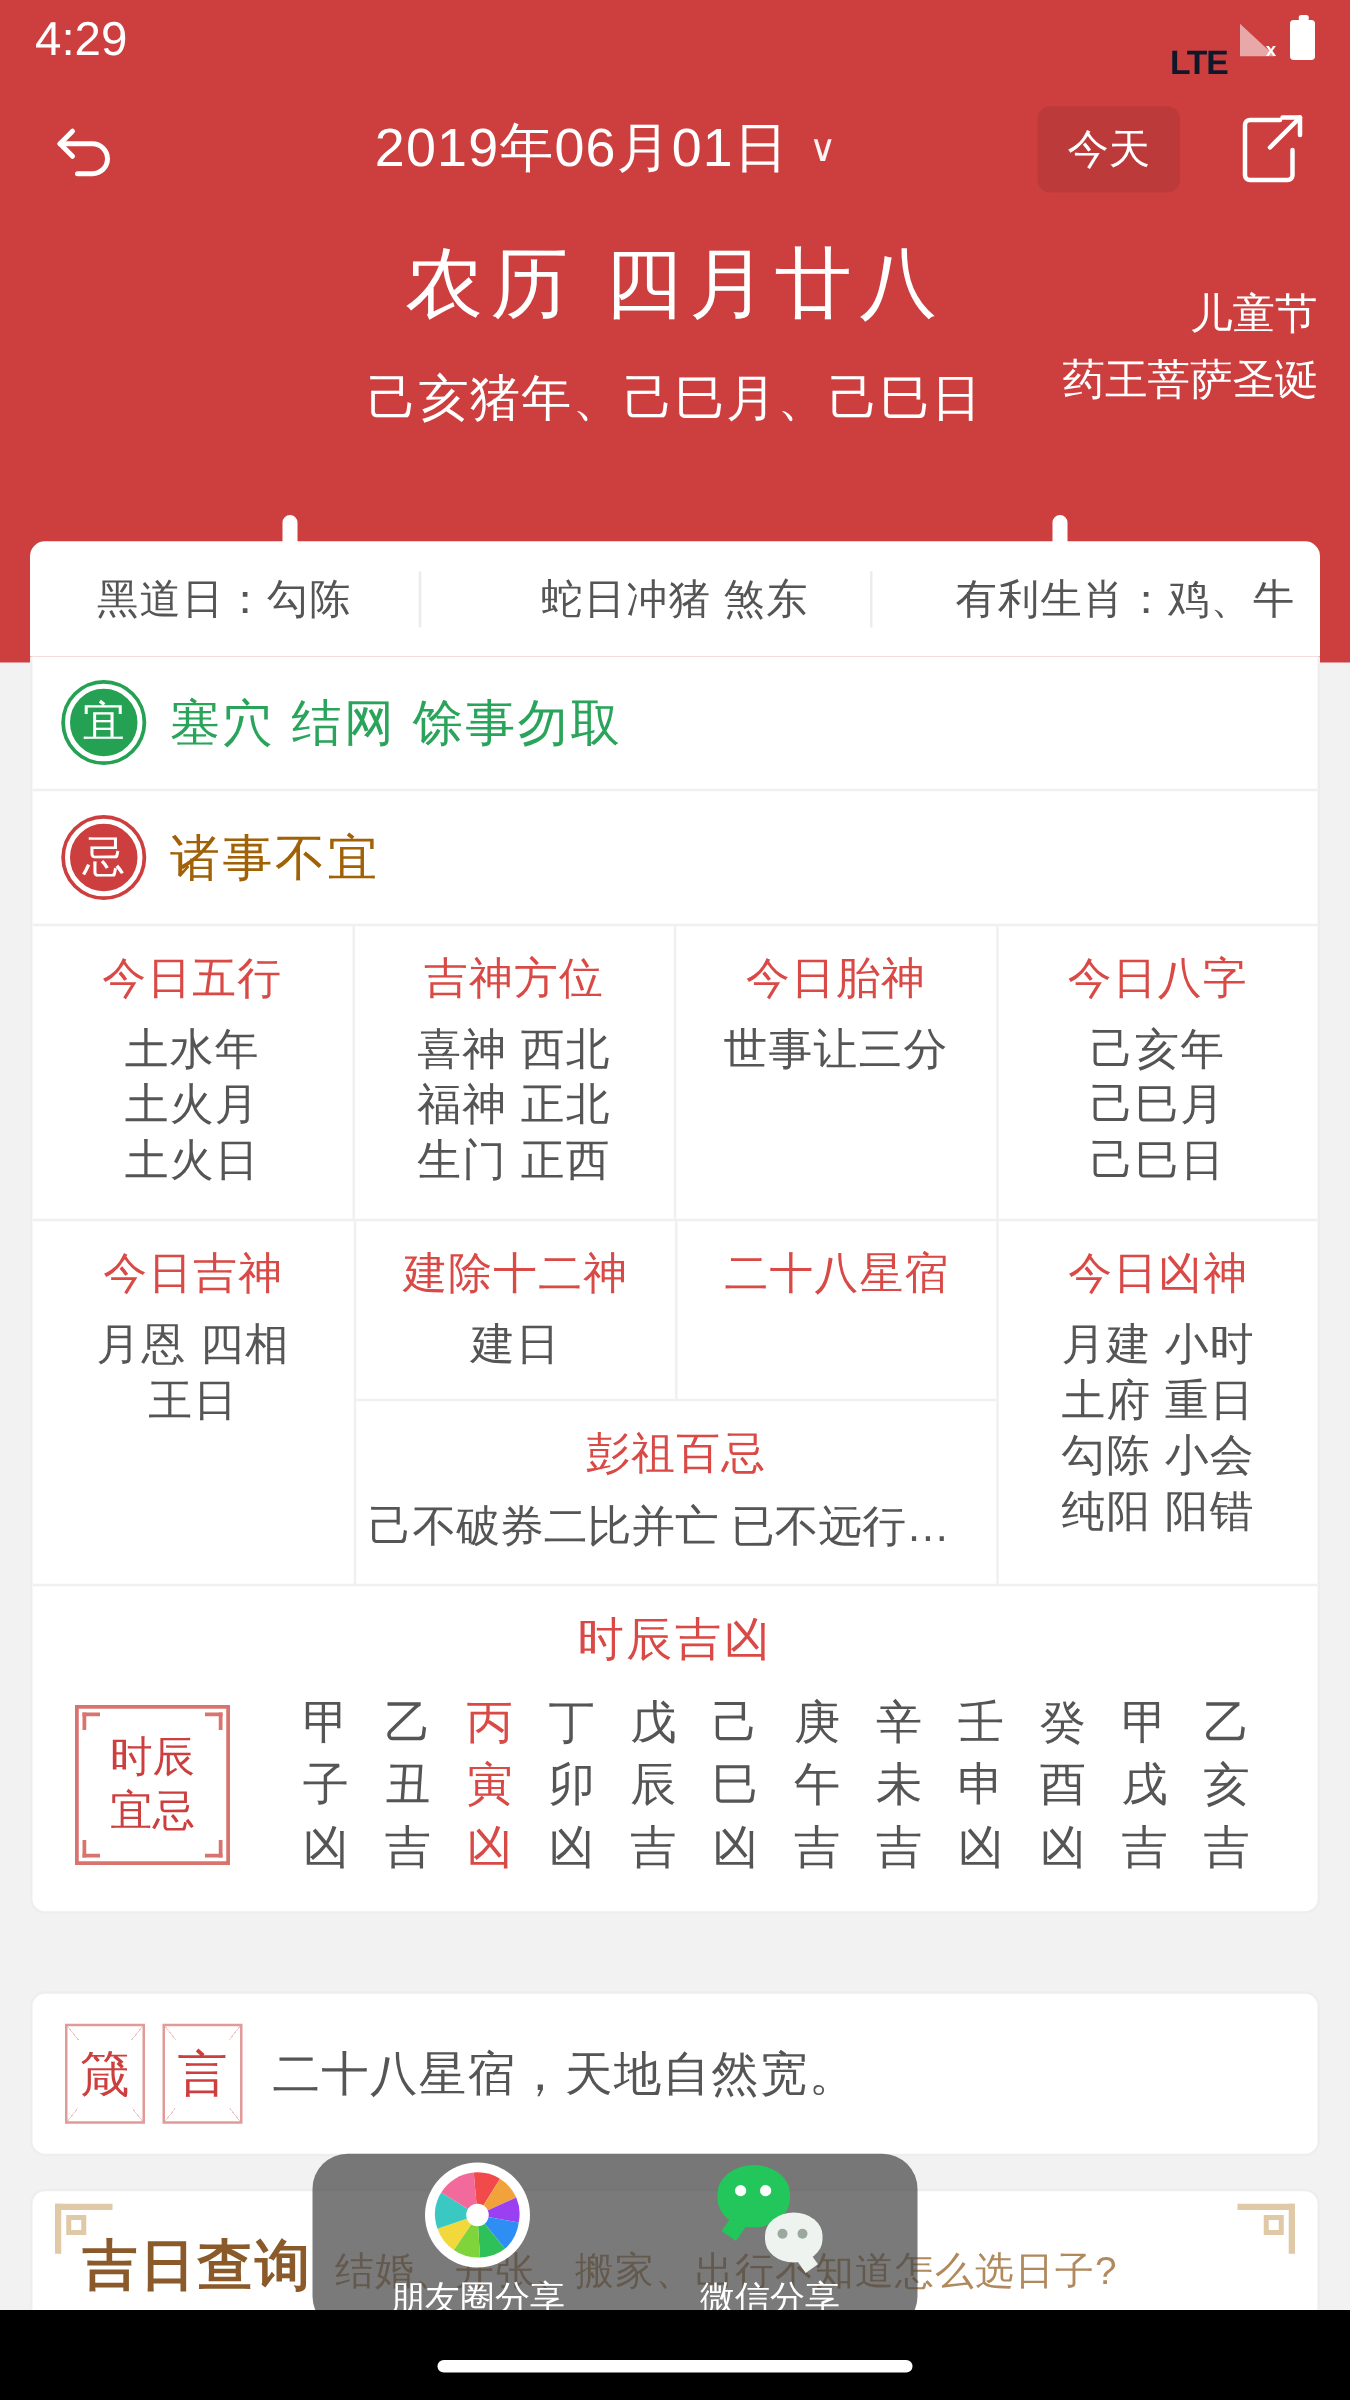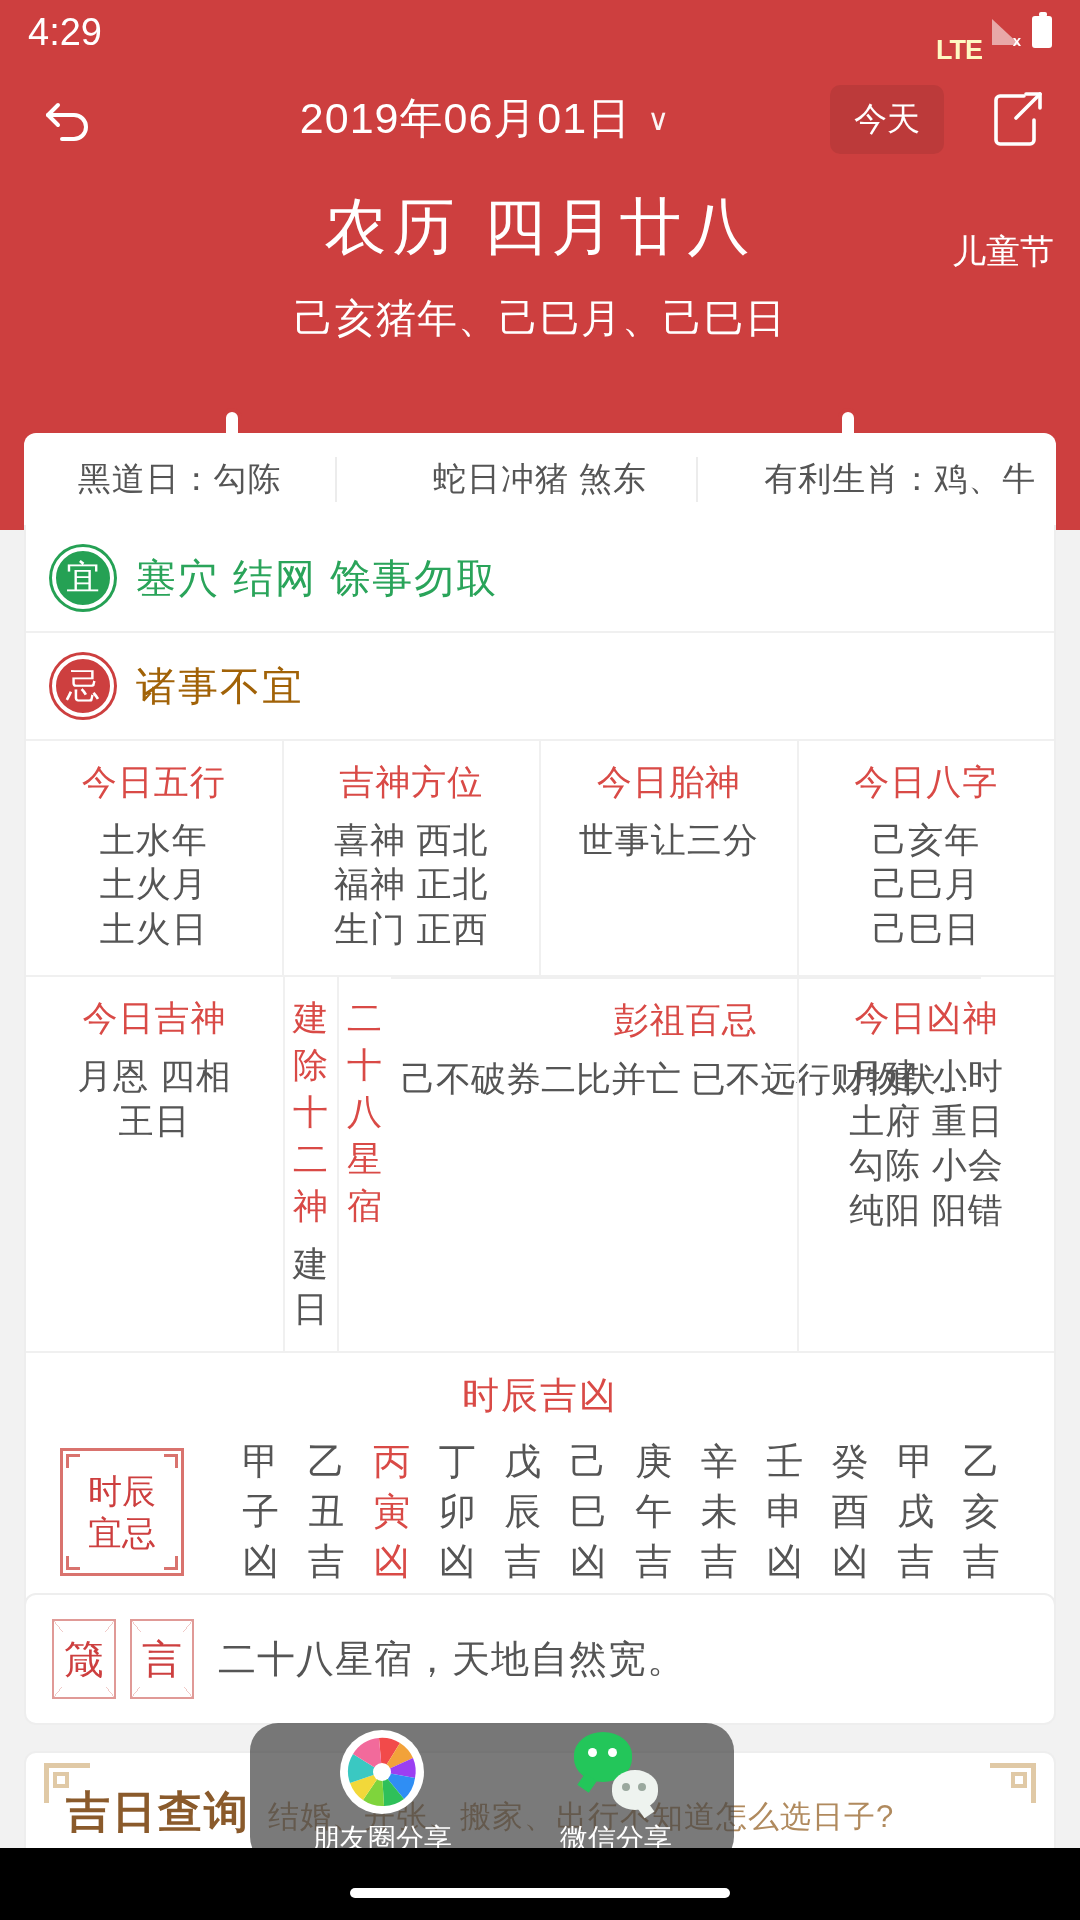--- a/index.html
+++ b/index.html
@@ -17,21 +17,21 @@
     background: #cd3f3f;
     padding-left: 24px;
   }
   .statusbar {
     position: absolute; top: 0; left: 0; width: 1080px; height: 64px;
     display: flex; align-items: center; justify-content: space-between;
     padding: 0 28px;
   }
   .status-time { color: #fff; font-size: 38px; font-weight: 500; letter-spacing: 0px; }
   .status-right { display: flex; align-items: center; gap: 10px; }
-  .lte { color:#fef9c3; font-size: 27px; font-weight: 700; letter-spacing: -1px; margin-top: 36px; }
+  .lte { color:#0f172a; font-size: 27px; font-weight: 700; letter-spacing: -1px; margin-top: 36px; }
   .sig { position: relative; width: 30px; height: 26px; }
   .sig .tri {
     position:absolute; left:0; bottom:0; width:0; height:0;
     border-left: 28px solid rgba(255,255,255,0.55);
     border-top: 26px solid transparent;
   }
   .sig .x { position:absolute; right:1px; bottom:-4px; color:#fff; font-size:15px; font-weight:700;}
   .batt {
     width: 20px; height: 32px; border: 3px solid #fff; border-radius: 3px;
     background:#fff; position: relative;
@@ -113,21 +113,21 @@
 
   
   .grid4 { display:flex; border-top: 2px solid #f0f0f0; }
   .gcol { flex:1; padding: 18px 8px 24px; text-align:center; }
   .gcol + .gcol { border-left: 2px solid #f0f0f0; }
   .gtitle { color:#d94a46; font-size: 35px; margin-bottom: 12px; letter-spacing: 1px; }
   .gline { color:#555; font-size: 35px; line-height: 1.27; letter-spacing: 1px; }
 
   .grid-lower { display:flex; border-top: 2px solid #f0f0f0; }
   .gl-left { width: 25%; padding: 18px 8px 20px; text-align:center; }
-  .gl-mid { width: 50%; border-left: 2px solid #f0f0f0; display:flex; flex-direction: row; }
+  .gl-mid { width: 50%; border-left: 2px solid #f0f0f0; display:flex; flex-direction: column; }
   .gl-right { width: 25%; border-left: 2px solid #f0f0f0; padding: 18px 8px 20px; text-align:center; }
   .mid-top { display:flex; }
   .mid-top .gcol2 { flex:1; padding: 18px 8px 20px; text-align:center; }
   .mid-top .gcol2 + .gcol2 { border-left: 2px solid #f0f0f0; }
   .mid-bottom { border-top: 2px solid #f0f0f0; padding: 18px 10px 22px; text-align:center; }
   .pengzu-text { color:#555; font-size: 35px; white-space: nowrap; overflow:hidden; text-overflow: ellipsis; }
 
   
   .hours { border-top: 2px solid #f0f0f0; padding: 18px 0 26px; }
   .hours-title { text-align:center; color:#d94a46; font-size: 37px; letter-spacing: 2px; margin-bottom: 16px;}
@@ -261,20 +261,21 @@
       </div>
     </div>
 
     <div class="lunar-wrap">
       <div class="lunar-main">农历 四月廿八</div>
       <div class="lunar-sub">己亥猪年、己巳月、己巳日</div>
     </div>
 
     <div class="festivals">
       <div>儿童节</div>
+      <div>药王菩萨圣诞</div>
     </div>
 
     <div class="pins">
       <div class="pin p1"></div>
       <div class="pin p2"></div>
     </div>
   </div>
 
   <div class="topcard">
     <div class="cell">黑道日：勾陈</div>

